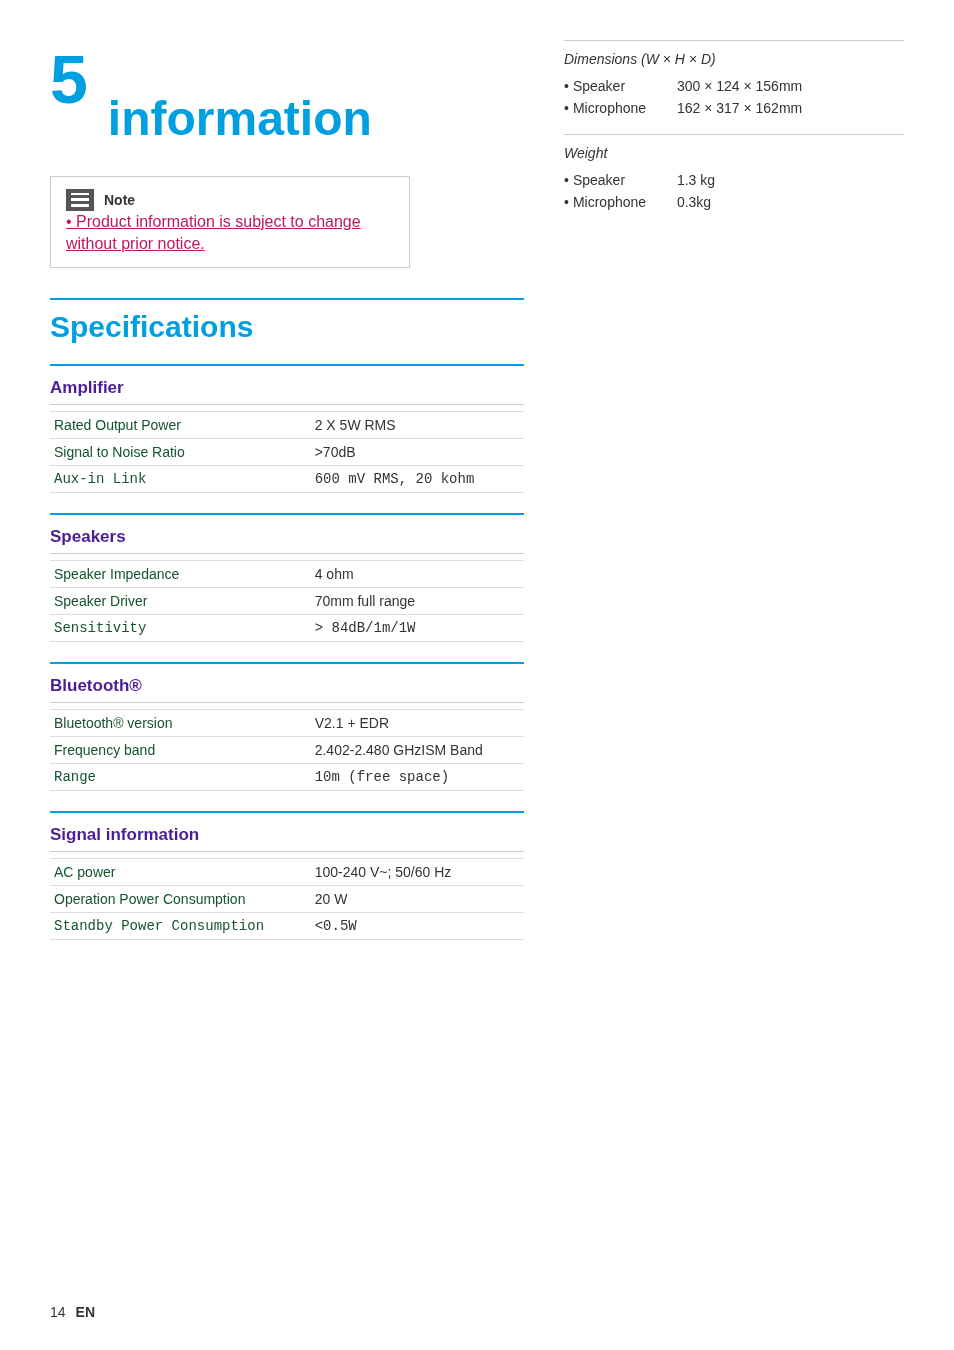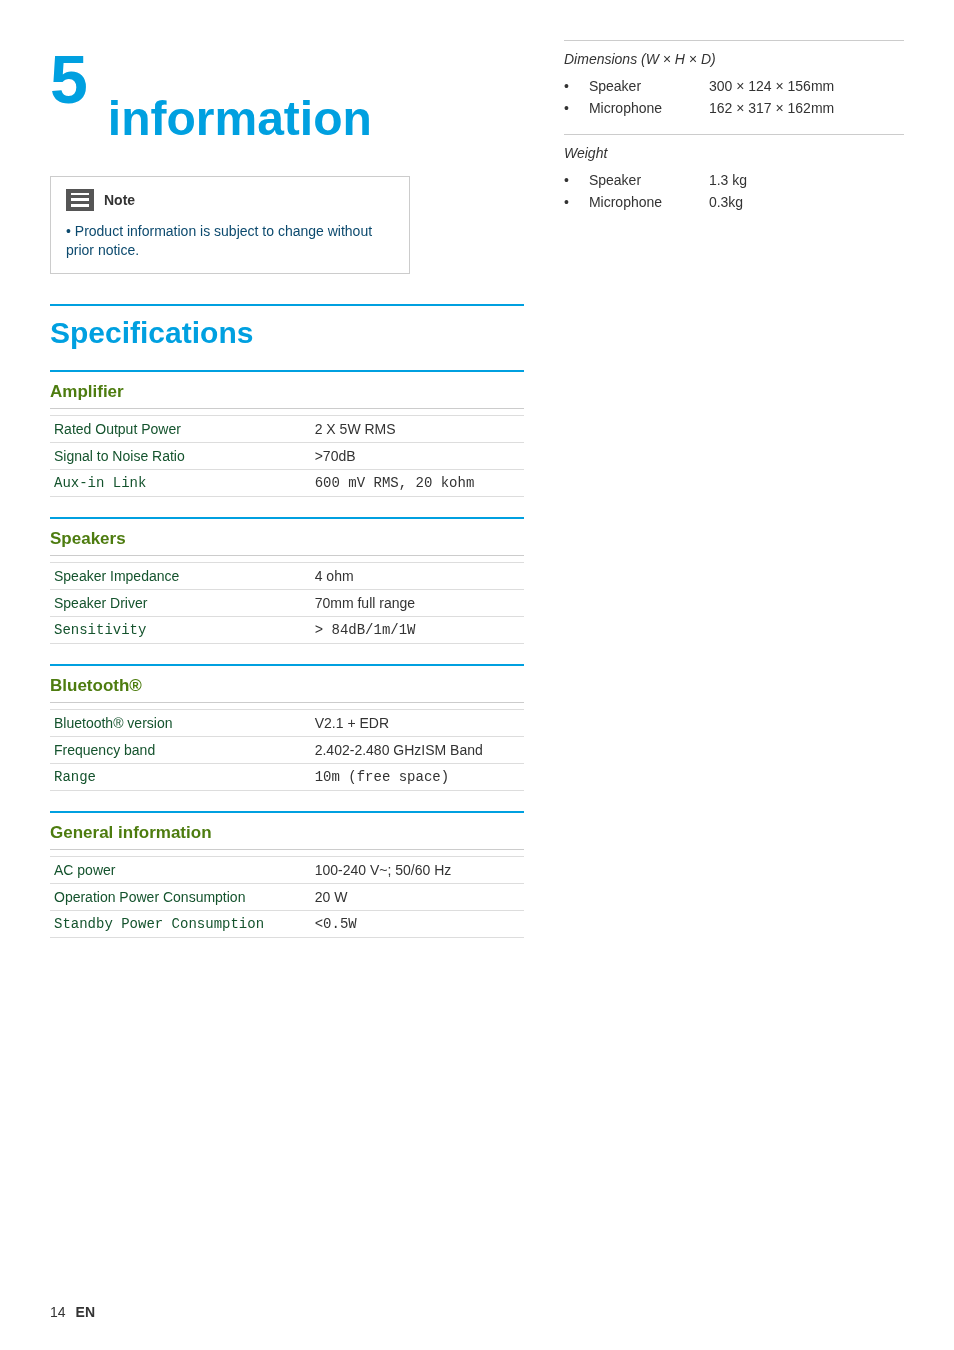--- a/index.html
+++ b/index.html
@@ -57,21 +57,21 @@
       border: 1px solid #ccc;
       padding: 12px 15px;
       margin-bottom: 30px;
       max-width: 360px;
     }
 
     .note-header {
       display: flex;
       align-items: center;
       gap: 10px;
-      margin-bottom: 11px;
+      margin-bottom: 0;
     }
 
     .note-icon {
       width: 28px;
       height: 22px;
       background: #555;
       display: flex;
       flex-direction: column;
       justify-content: center;
       gap: 3px;
@@ -84,23 +84,24 @@
       width: 100%;
     }
 
     .note-label {
       font-size: 14px;
       font-weight: bold;
       color: #333;
     }
 
     .note-text {
-      font-size: 14px;
-      color: #0c4a6e;
+      font-size: 16px;
+      color: #be185d;
       line-height: 1.4;
+      text-decoration: underline;
     }
 
     
     .section-divider {
       border: none;
       border-top: 2px solid #00a0e0;
       margin: 20px 0 10px 0;
     }
 
     .thin-divider {
@@ -114,23 +115,23 @@
       font-size: 30px;
       font-weight: bold;
       color: #00a0e0;
       margin-bottom: 20px;
     }
 
     
     .section-header {
       font-size: 17px;
       font-weight: bold;
-      color: #4d7c0f;
+      color: #4c1d95;
       margin-bottom: 5px;
-      margin-top: 4px;
+      margin-top: 12px;
     }
 
     
     .spec-table {
       width: 100%;
       border-collapse: collapse;
       margin-bottom: 20px;
     }
 
     .spec-table tr td {
@@ -170,21 +171,21 @@
     }
 
     .bullet-list {
       list-style: none;
       padding: 0;
     }
 
     .bullet-list li {
       display: flex;
       align-items: baseline;
-      gap: 20px;
+      gap: 4px;
       font-size: 14px;
       padding: 3px 0;
       color: #333;
     }
 
     .bullet-list li::before {
       content: "•";
       color: #333;
       flex-shrink: 0;
     }
@@ -308,21 +309,21 @@
           <td>2.402-2.480 GHzISM Band</td>
         </tr>
         <tr>
           <td>Range</td>
           <td>10m (free space)</td>
         </tr>
       </tbody>
     </table>
 
     <hr class="section-divider">
-    <div class="section-header">General information</div>
+    <div class="section-header">Signal information</div>
     <hr class="thin-divider">
     <table class="spec-table">
       <tbody>
         <tr>
           <td>AC power</td>
           <td>100-240 V~; 50/60 Hz</td>
         </tr>
         <tr>
           <td>Operation Power Consumption</td>
           <td>20 W</td>

